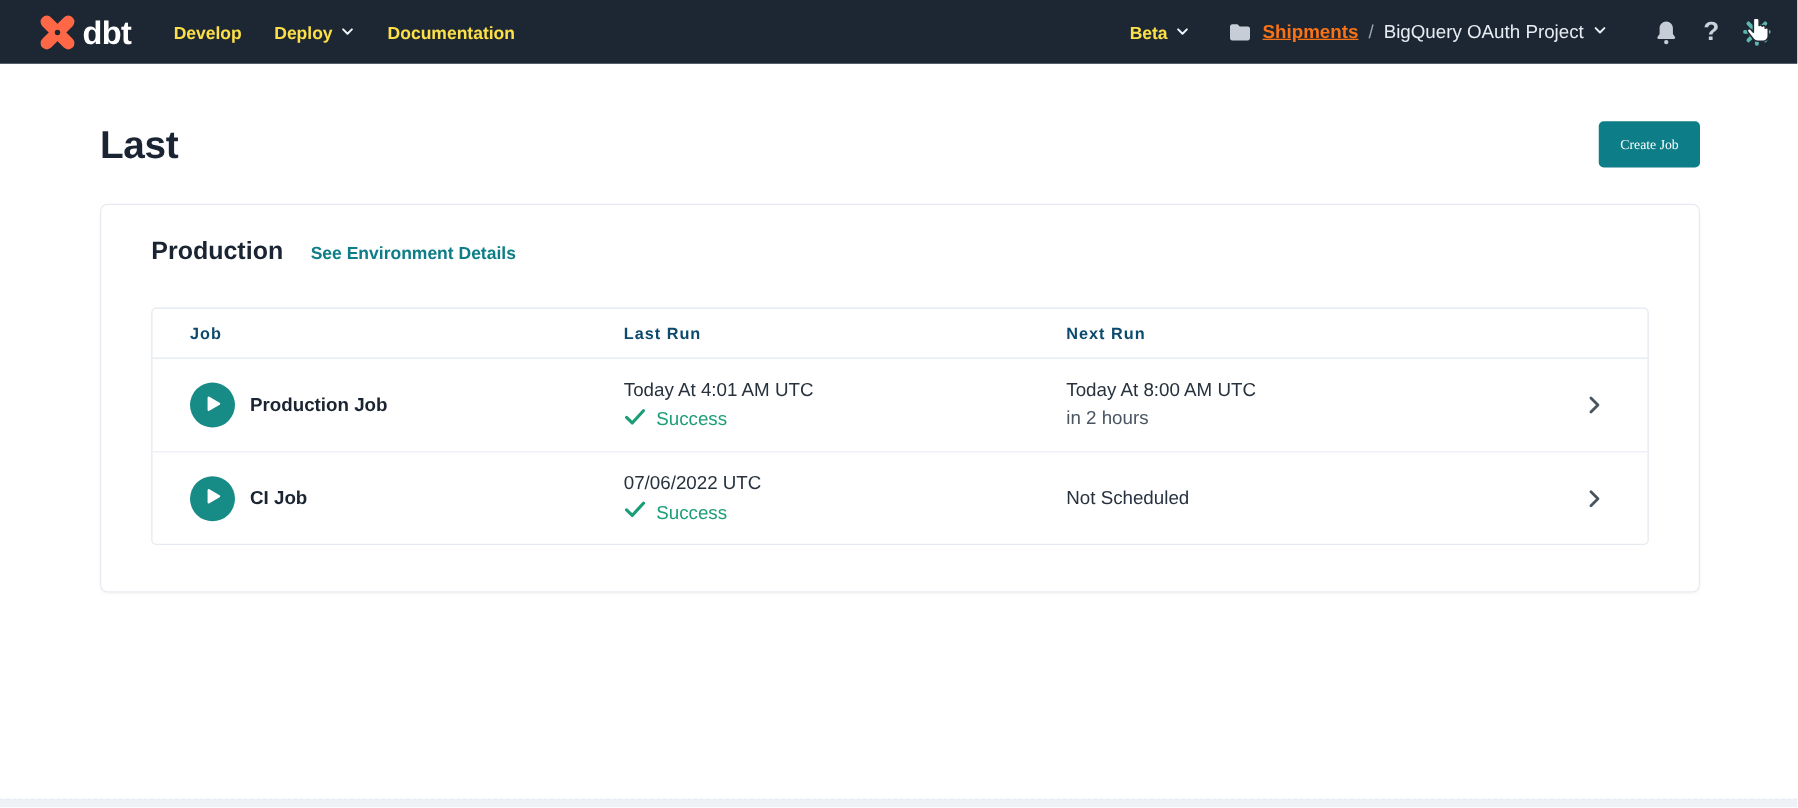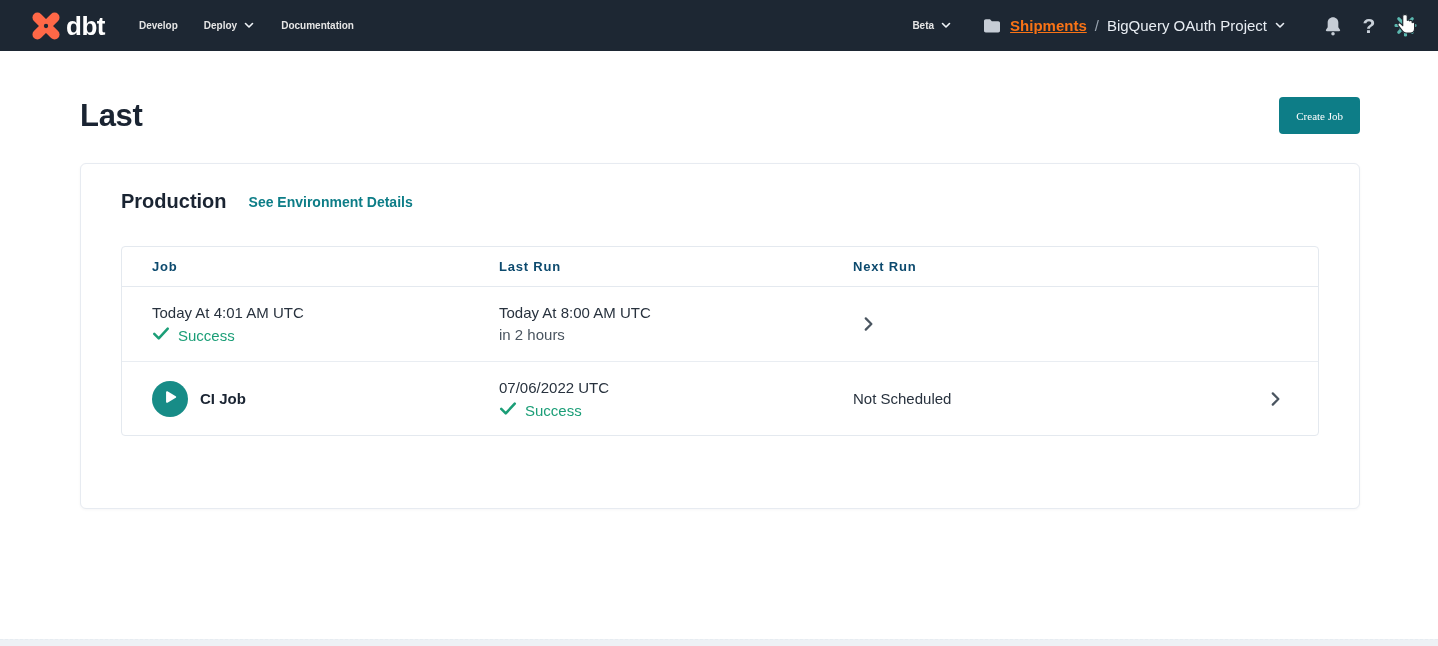--- a/index.html
+++ b/index.html
@@ -7,21 +7,21 @@
     font-family: "Liberation Sans", sans-serif; position: relative; }
 
   
   .navbar { height: 51px; background: #1d2733; display: flex; align-items: center;
     justify-content: space-between; padding: 0 20px 0 28px; color: #e8edf3; }
   .nav-left, .nav-right { display: flex; align-items: center; }
   .logo { display: flex; align-items: center; margin-right: 34px; cursor: pointer; }
   .logo svg { display: block; }
   .logo-text { color: #ffffff; font-weight: 700; font-size: 26px; letter-spacing: -0.5px;
     margin-left: 2px; line-height: 1; }
-  .nav-item { font-size: 10px; font-weight: 700; color: #e5e5e5; margin-right: 26px;
+  .nav-item { font-size: 14px; font-weight: 700; color: #fde047; margin-right: 26px;
     display: flex; align-items: center; gap: 6px; cursor: pointer; white-space: nowrap; }
   .caret { display: inline-block; }
   .beta { margin-right: 30px; }
   .crumb { display: flex; align-items: center; gap: 8px; margin-right: 24px; font-size: 15px; }
   .crumb .folder-ic { display: flex; align-items: center; }
   .crumb-account { font-weight: 700; color: #f97316; text-decoration: underline; }
   .crumb-sep { color: #9aa5b1; font-weight: 400; }
   .crumb-project { font-weight: 400; color: #e8edf3; display: flex; align-items: center; gap: 7px; }
   .icon-btn { width: 26px; height: 26px; display: flex; align-items: center; justify-content: center;
     margin-left: 10px; cursor: pointer; }
@@ -29,21 +29,21 @@
 
   
   main { padding: 0 78px 0 80px; }
   .page-head { margin-top: 46px; display: flex; align-items: center; justify-content: space-between; }
   .page-title { font-size: 31px; font-weight: 700; color: #1a2432; letter-spacing: -0.3px; }
   .btn-primary { background: #0d7d87; color: #ffffff; border: none; border-radius: 4px;
     height: 37px; padding: 0 17px; font-size: 11px; font-family: Liberation Serif, serif; cursor: pointer;
     font-weight: 400; }
 
   .card { margin-top: 29px; background: #ffffff; border: 1px solid #e7ebf1; border-radius: 6px;
-    box-shadow: 0 1px 3px rgba(20,30,50,0.04); padding: 26px 40px 35px 40px; height: 346px; }
+    box-shadow: 0 1px 3px rgba(20,30,50,0.04); padding: 26px 40px 35px 40px; height: 311px; }
   .card-head { display: flex; align-items: center; gap: 22px; }
   .env-title { font-size: 20px; font-weight: 700; color: #1a2432; }
   .env-link { font-size: 14px; font-weight: 700; color: #0d7d87; text-decoration: none; cursor: pointer; }
 
   
   .jobs-table { margin-top: 33px; border: 1px solid #e4e9ef; border-radius: 4px; background: #fff; }
   .trow, .thead { display: grid; grid-template-columns: 347px 354px 1fr 44px;
     padding: 0 14px 0 30px; align-items: center; }
   .thead { height: 40px; border-bottom: 1px solid #e4e9ef; }
   .th { font-size: 13px; font-weight: 700; color: #0c4a6e; letter-spacing: 0.8px; }
@@ -168,20 +168,30 @@
 
     <div class="jobs-table">
       <div class="thead">
         <span class="th">Job</span>
         <span class="th">Last Run</span>
         <span class="th">Next Run</span>
         <span></span>
       </div>
 
       <div class="trow">
+        <div class="cell-job">
+          <button class="play-btn">
+            <span>
+              <svg width="18" height="18" viewBox="0 0 24 24">
+                  <path d="M8 5.5 L19 12 L8 18.5 Z" fill="#ffffff" stroke="#ffffff" stroke-width="2.5" stroke-linejoin="round"></path>
+                </svg>
+            </span>
+          </button>
+          <span class="job-name">Production Job</span>
+        </div>
         <div class="cell-lastrun">
           <div class="runtime">Today At 4:01 AM UTC</div>
           <div class="status-line">
             <span>
               <svg width="18" height="15" viewBox="0 0 24 20" fill="none" stroke="#1b9e77" stroke-width="3.4" stroke-linecap="round" stroke-linejoin="round">
                   <path d="M3 10.5l6 6L21 3.5"></path>
                 </svg>
             </span>
             <span class="status-text">Success</span>
           </div>

